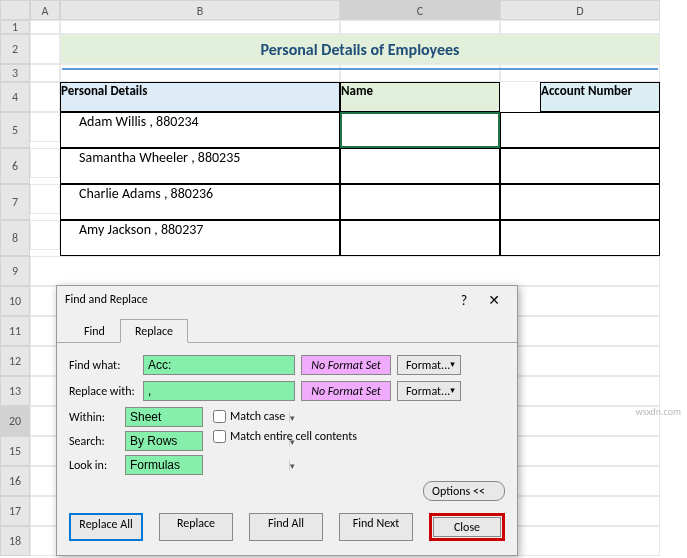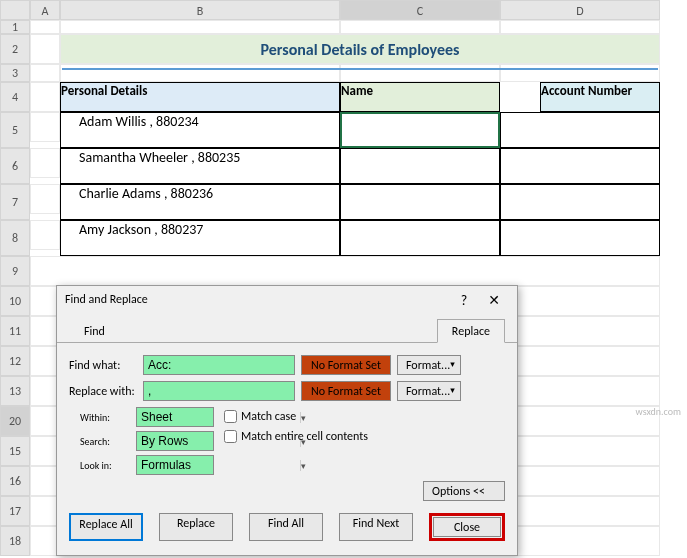--- a/index.html
+++ b/index.html
@@ -24,47 +24,47 @@
     .td { border: 1px solid #000; height: 36px; padding: 0 18px; font-size: 14px; }
     
     .sel-cell { border: 2px solid #217346; }
     
     .dialog { position: absolute; top: 285px; left: 56px; width: 462px; background: #f0f0f0; border: 1px solid #999; box-shadow: 2px 2px 8px rgba(0,0,0,0.3); }
     .dlg-title { display: flex; align-items: flex-start; padding: 6px 8px; font-size: 12px; }
     .dlg-title span:first-child { flex: 1; }
     .dlg-help { width: 30px; text-align: center; font-size: 14px; }
     .dlg-close { width: 30px; text-align: center; font-size: 14px; }
     
-    .tabs { display: flex; padding: 0 12px; margin-top: 4px; justify-content: space-between; }
+    .tabs { display: flex; padding: 0 12px; margin-top: 4px; }
     .tab { padding: 4px 14px; font-size: 12px; border: 1px solid transparent; }
     .tab.active { background: #f0f0f0; border: 1px solid #aaa; border-bottom: 1px solid #f0f0f0; position: relative; z-index: 2; }
     .tab-panel { border-top: 1px solid #aaa; margin-top: -1px; padding: 12px; }
     
     .form-row { display: flex; align-items: center; margin-bottom: 6px; gap: 6px; }
     .lbl { width: 68px; font-size: 12px; }
     .combo { display: flex; align-items: center; border: 1px solid #888; background: #86efac; height: 20px; }
     .combo.wide { width: 152px; }
     .combo.narrow { width: 78px; }
     .combo input { border: none; flex: 1; padding: 0 4px; font-size: 12px; outline: none; background: transparent; }
     .combo .arrow { width: 16px; text-align: center; font-size: 9px; color: #555; border-left: 1px solid #ccc; }
-    .nfset { border: 1px solid #888; background: #c2410c; padding: 2px 8px; font-size: 12px; width: 90px; text-align: center; }
+    .nfset { border: 1px solid #888; background: #f0abfc; padding: 2px 8px; font-size: 12px; width: 90px; text-align: center; font-style: italic; }
     .btn { border: 1px solid #888; background: #e8e8e8; padding: 2px 8px; font-size: 12px; cursor: pointer; }
     .fmt-btn { width: 64px; display: flex; justify-content: space-between; }
     .fmt-btn .arrow { font-size: 9px; }
     
     .opts-grid { display: flex; gap: 10px; margin-top: 6px; }
     .opts-left { display: flex; flex-direction: column; gap: 4px; }
     .opt-row { display: flex; align-items: center; gap: 6px; }
-    .opt-lbl { width: 50px; font-size: 10px; margin-left: 11px; }
+    .opt-lbl { width: 50px; font-size: 12px; }
     .checks { display: flex; flex-direction: column; gap: 6px; font-size: 12px; padding-top: 2px; }
     .chk { display: flex; align-items: center; gap: 4px; }
     .chk input { width: 13px; height: 13px; }
     
     .opts-btn-row { display: flex; justify-content: flex-end; padding: 6px 0; }
-    .opts-btn { width: 82px; }
+    .opts-btn { width: 82px; border-radius: 9px; }
     
     .btn-row { display: flex; justify-content: space-between; padding: 6px 0 2px; gap: 6px; }
     .btn-row .btn { width: 74px; text-align: center; }
     .btn-focus { border: 2px solid #0078d7; }
     .close-hl { border: 3px solid #c00; padding: 1px; }
     .close-hl .btn { width: 68px; margin: 0; }
     .watermark2 { position: absolute; right: 6px; bottom: 140px; font-size: 10px; color: #bbb; }
   </style>
 </head>
 <body>

